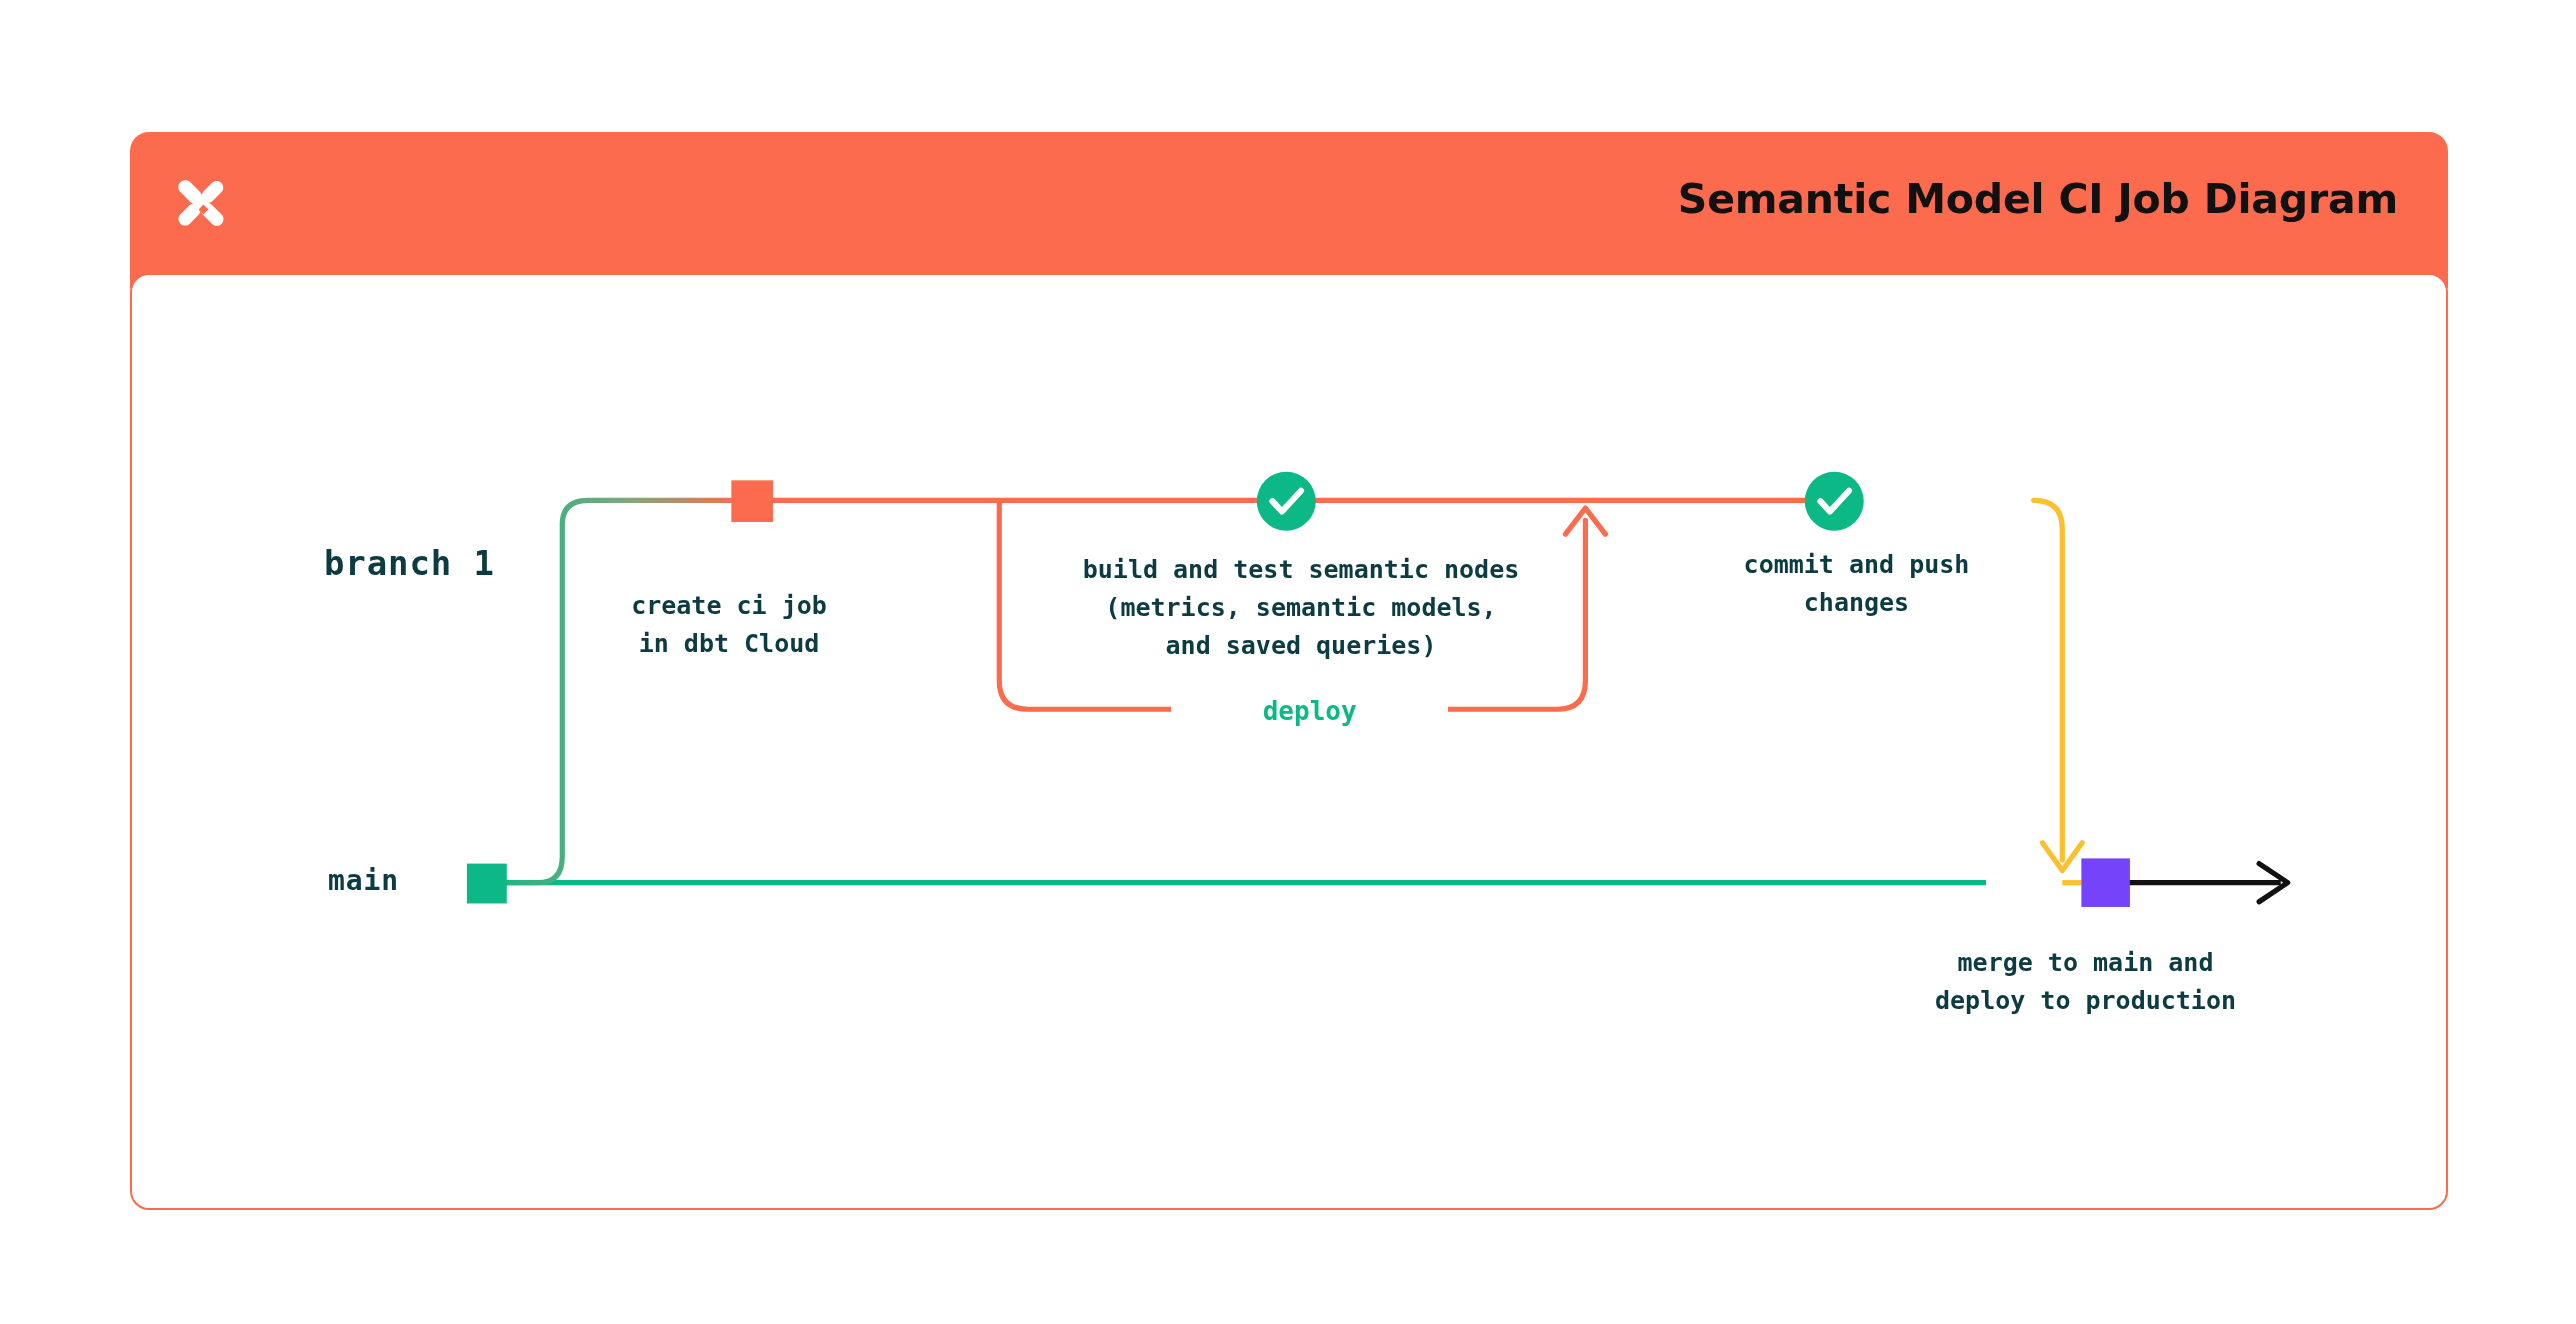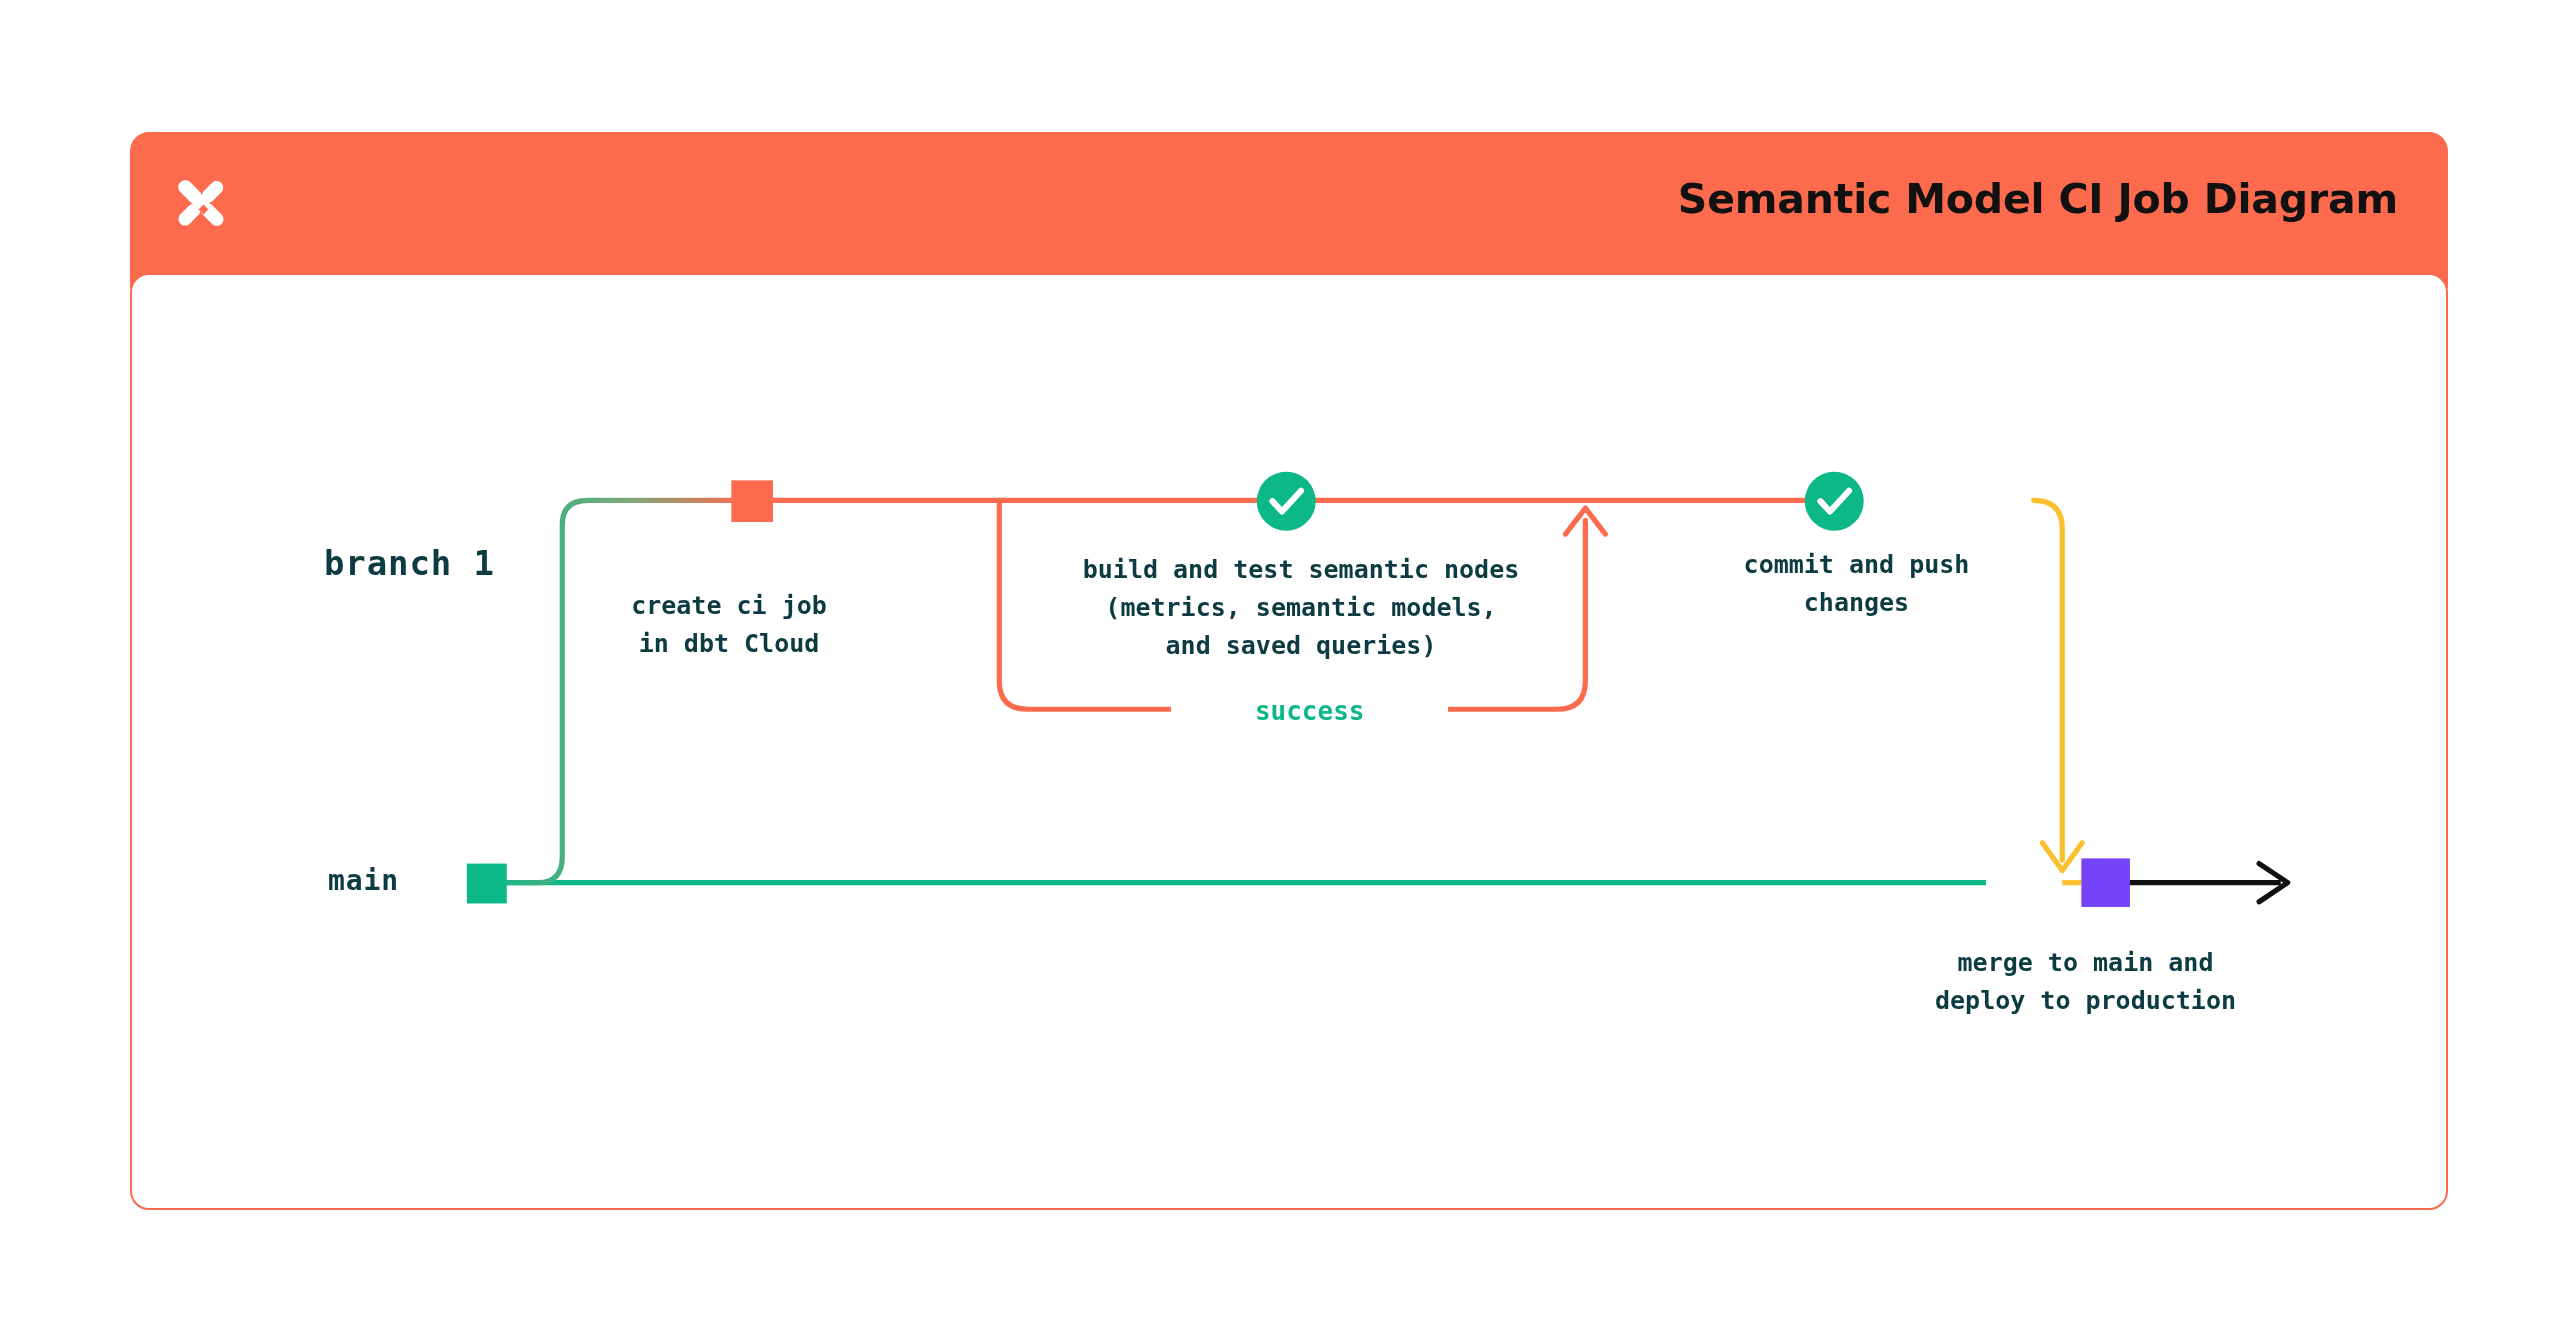--- a/index.html
+++ b/index.html
@@ -227,16 +227,16 @@
   <div class="node-label lbl-create">create ci job
 in dbt Cloud</div>
   <div class="node-label lbl-commit">commit and push
 changes</div>
   <div class="node-label lbl-build">build and test semantic nodes
 (metrics, semantic models,
 and saved queries)</div>
   <div class="node-label lbl-merge">merge to main and
 deploy to production</div>
 
-  <div class="success-label">success</div>
+  <div class="success-label">deploy</div>
 
 </div>
 
 
 </body></html>

